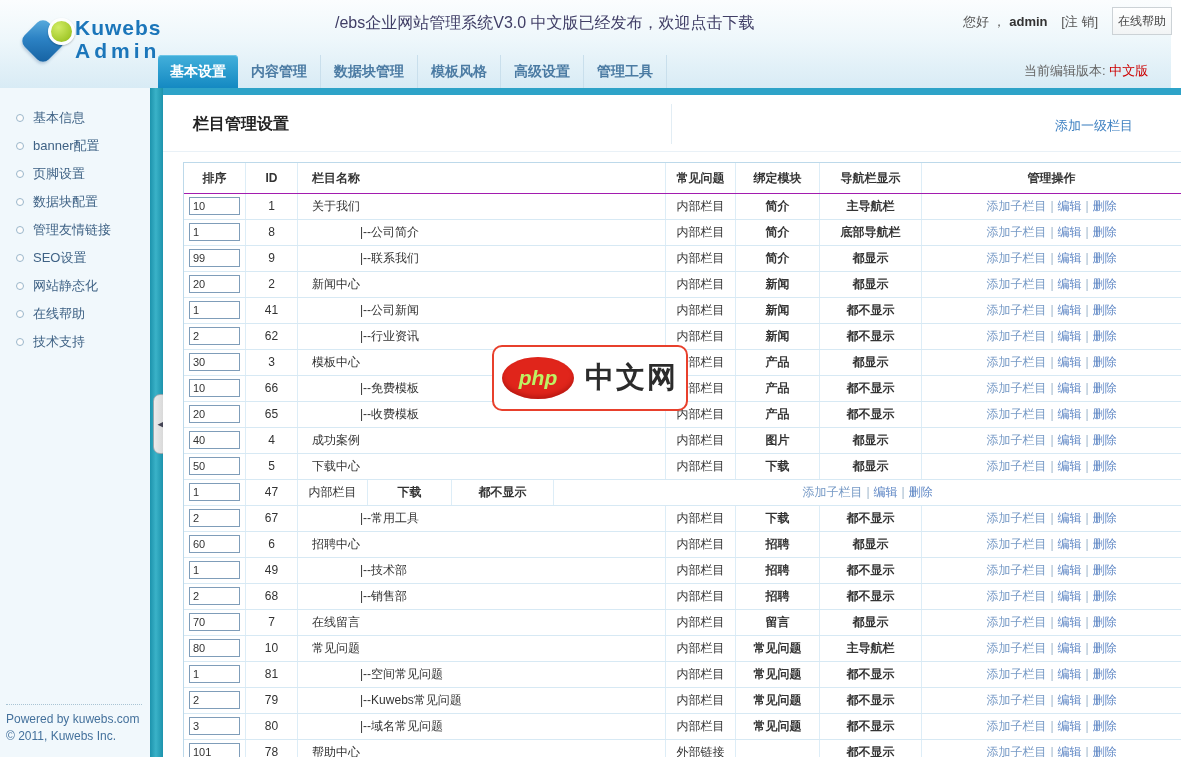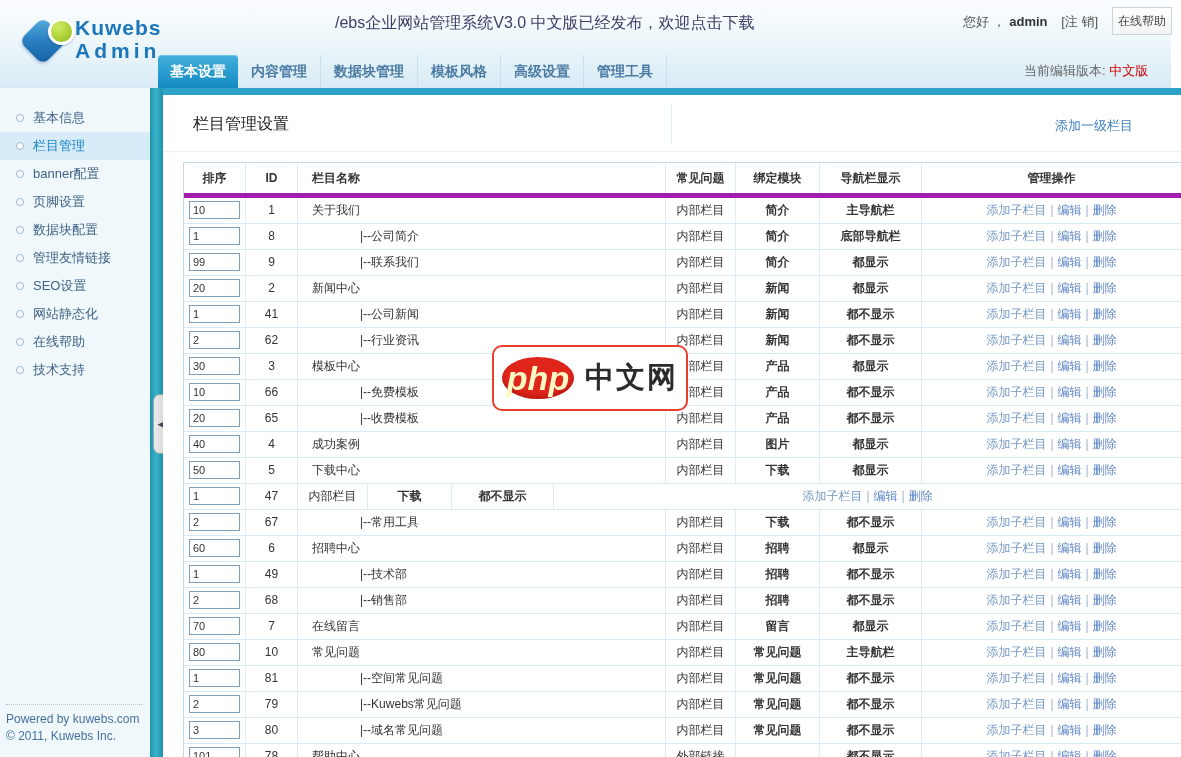--- a/index.html
+++ b/index.html
@@ -49,48 +49,48 @@
   .mitem{height:28px;display:flex;align-items:center;padding-left:16px;font-size:13px;
     color:#3f6285;cursor:pointer;}
   .mitem .bullet{width:6px;height:6px;border:1px solid #9bb7cb;border-radius:50%;
     margin-right:9px;background:#fdfdfd;flex:0 0 auto;}
   .mitem.active{background:#d7ecf8;color:#1a84c8;}
   .sfooter{position:absolute;left:6px;width:136px;bottom:12px;border-top:1px dotted #a9c4d4;
     padding-top:6px;font-size:12px;color:#44719c;line-height:17px;}
   
   .content{position:absolute;left:163px;top:95px;width:1018px;height:662px;background:#fff;}
   .titlebar{position:relative;height:56px;border-bottom:1px solid #e9f1f7;}
-  .page-title{position:absolute;left:30px;top:19px;font-size:16px;font-weight:normal;color:#222;}
+  .page-title{position:absolute;left:30px;top:19px;font-size:16px;font-weight:bold;color:#222;}
   .title-div{position:absolute;left:508px;top:9px;height:40px;border-left:1px solid #e2edf4;}
   .add-link{position:absolute;right:48px;top:22px;font-size:13px;color:#3c7fc0;cursor:pointer;text-decoration:none;}
   .table{margin:10px 0 0 20px;border:1px solid #bdd9ea;border-right:none;width:998px;box-sizing:border-box;}
   .thead{display:flex;height:30px;line-height:30px;font-weight:bold;font-size:12px;color:#333;
-    border-bottom:5px solid #a21caf;background:#fff;}
+    border-bottom:1px solid #a21caf;background:#fff;}
   .trow{display:flex;height:25px;line-height:25px;font-size:12px;color:#333;border-bottom:1px solid #d7e9f4;}
   .c{border-right:1px solid #ddedf7;overflow:hidden;white-space:nowrap;box-sizing:border-box;}
   .c1{width:62px;text-align:center;}
   .c2{width:52px;text-align:center;}
   .c3{width:368px;padding-left:14px;text-align:left;}
   .c3.child{padding-left:62px;}
   .c4{width:70px;text-align:center;}
   .c5{width:84px;text-align:center;font-weight:bold;}
   .c6{width:102px;text-align:center;font-weight:bold;}
   .c7{flex:1;text-align:center;border-right:none;}
   .thead .c5,.thead .c6{font-weight:bold;}
   .sort-input{width:46px;height:16px;border:1px solid #7f9db9;font-size:11px;padding:0 0 0 3px;
     margin-top:3px;font-family:"Liberation Sans","DejaVu Sans",sans-serif;color:#333;}
   .a-add{color:#7498c5;text-decoration:none;cursor:pointer;}
   .a-edit{color:#5c85c4;text-decoration:none;cursor:pointer;}
   .sep{color:#9fb6cc;margin:0 4px;}
   
   .watermark{position:absolute;left:492px;top:345px;width:196px;height:66px;background:#fff;
     border:2px solid #e8402c;border-radius:10px;display:flex;align-items:center;justify-content:center;
     gap:11px;z-index:50;box-sizing:border-box;}
-  .php-oval{width:72px;height:42px;background:#e0251b;border-radius:50%;color:#fef9c3;font-weight:bold;
-    font-style:italic;font-size:34px;display:flex;align-items:center;justify-content:center;
+  .php-oval{width:72px;height:42px;background:#e0251b;border-radius:50%;color:#bef264;font-weight:bold;
+    font-style:italic;font-size:21px;display:flex;align-items:center;justify-content:center;
     box-shadow:inset 0 -3px 4px rgba(120,0,0,.35);}
   .wm-text{font-size:29px;font-weight:bold;color:#2b2b2b;letter-spacing:2px;}
 </style>
 </head>
 <body>
 
 <div class="header">
   <div class="logo">
     <div class="logo-mark">
       <div class="diamond"></div>
@@ -124,24 +124,20 @@
 
 <div class="strip"></div>
 <div class="vbar"></div>
 
 <div class="sidebar">
   <div class="menu">
       <div class="mitem">
         <span class="bullet"></span>
         <span>基本信息</span>
       </div>
-      <div class="mitem active">
-        <span class="bullet"></span>
-        <span>栏目管理</span>
-      </div>
       <div class="mitem">
         <span class="bullet"></span>
         <span>banner配置</span>
       </div>
       <div class="mitem">
         <span class="bullet"></span>
         <span>页脚设置</span>
       </div>
       <div class="mitem">
         <span class="bullet"></span>

